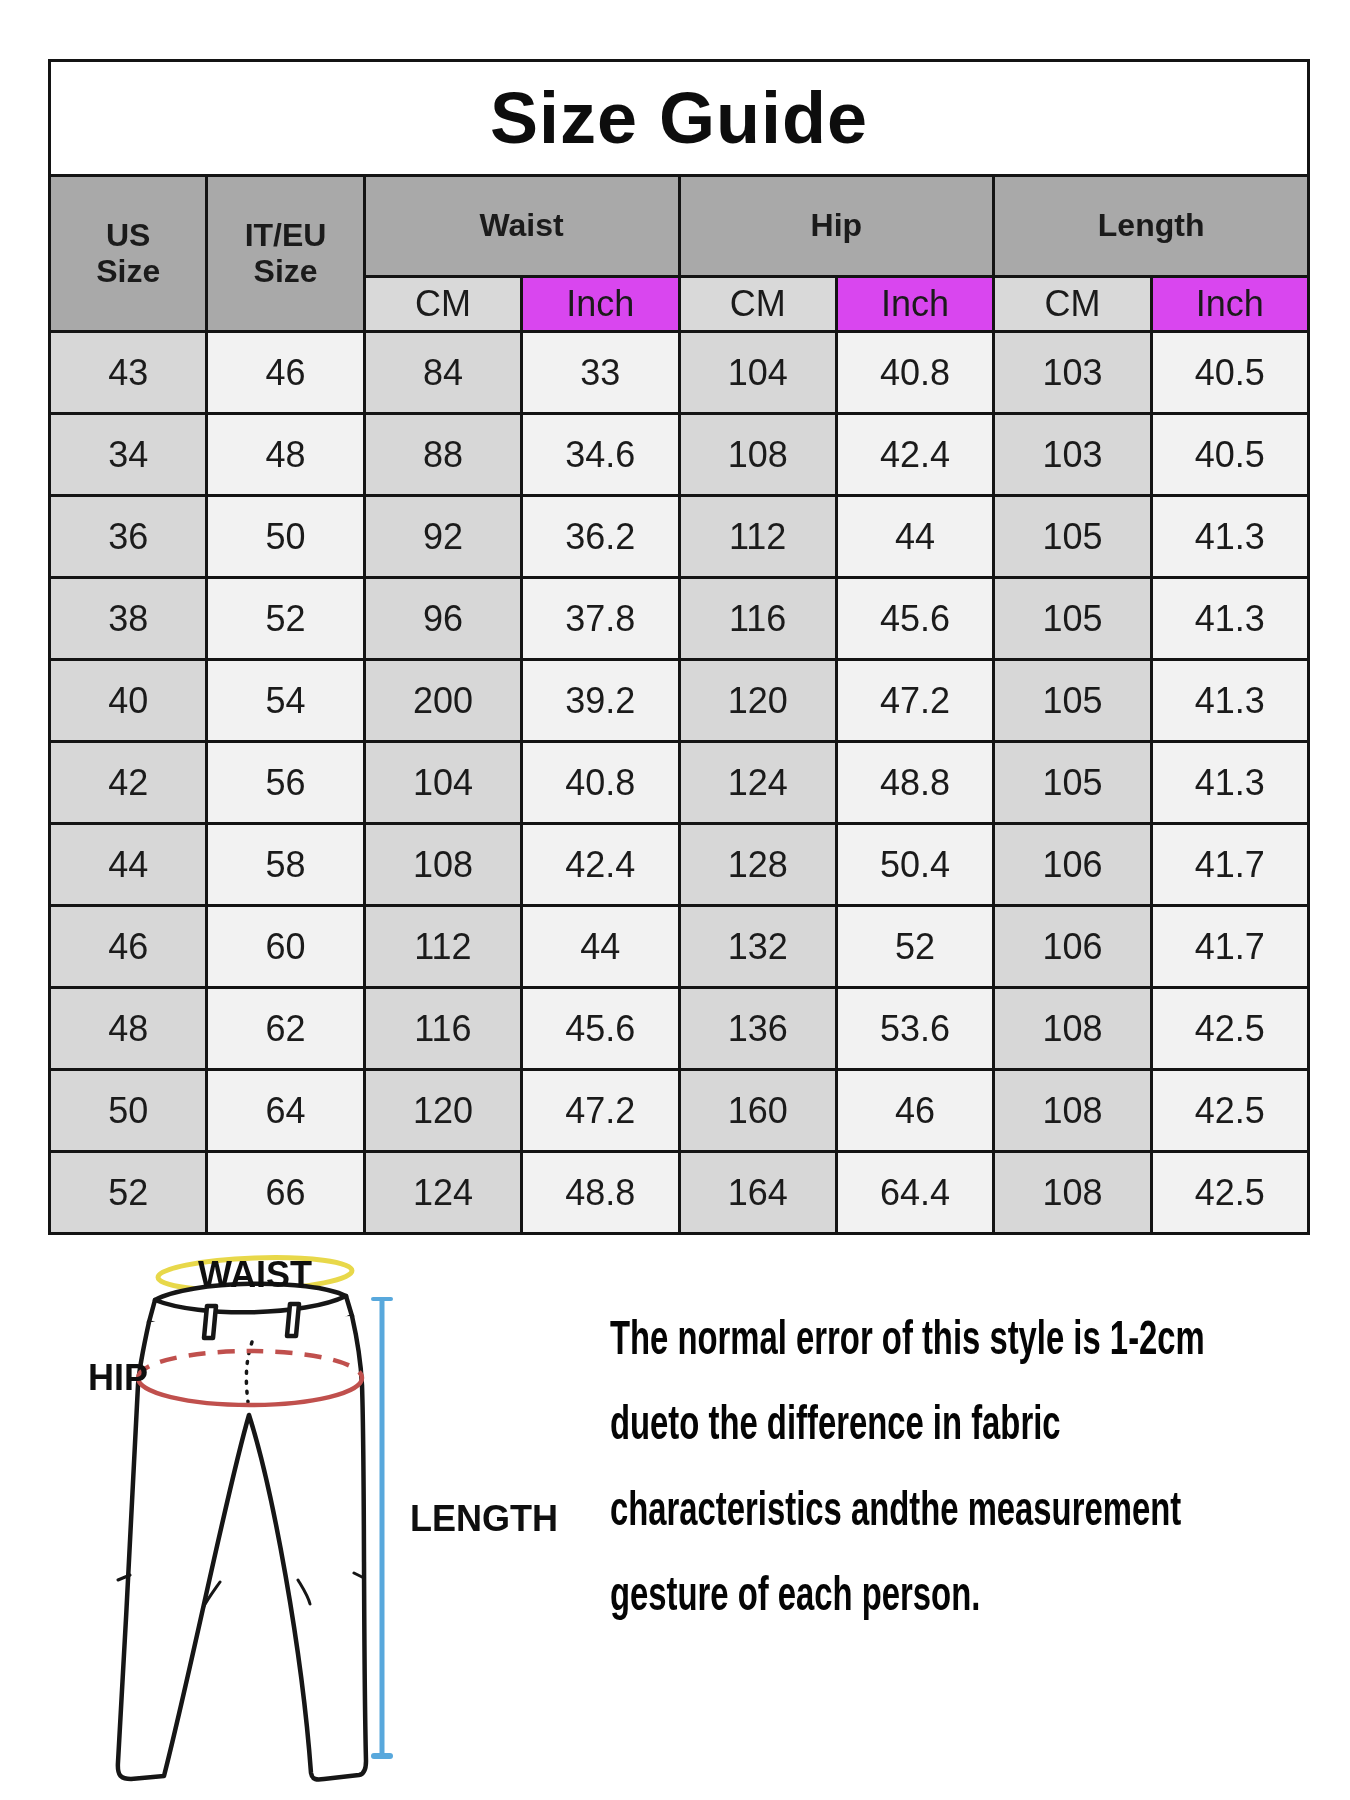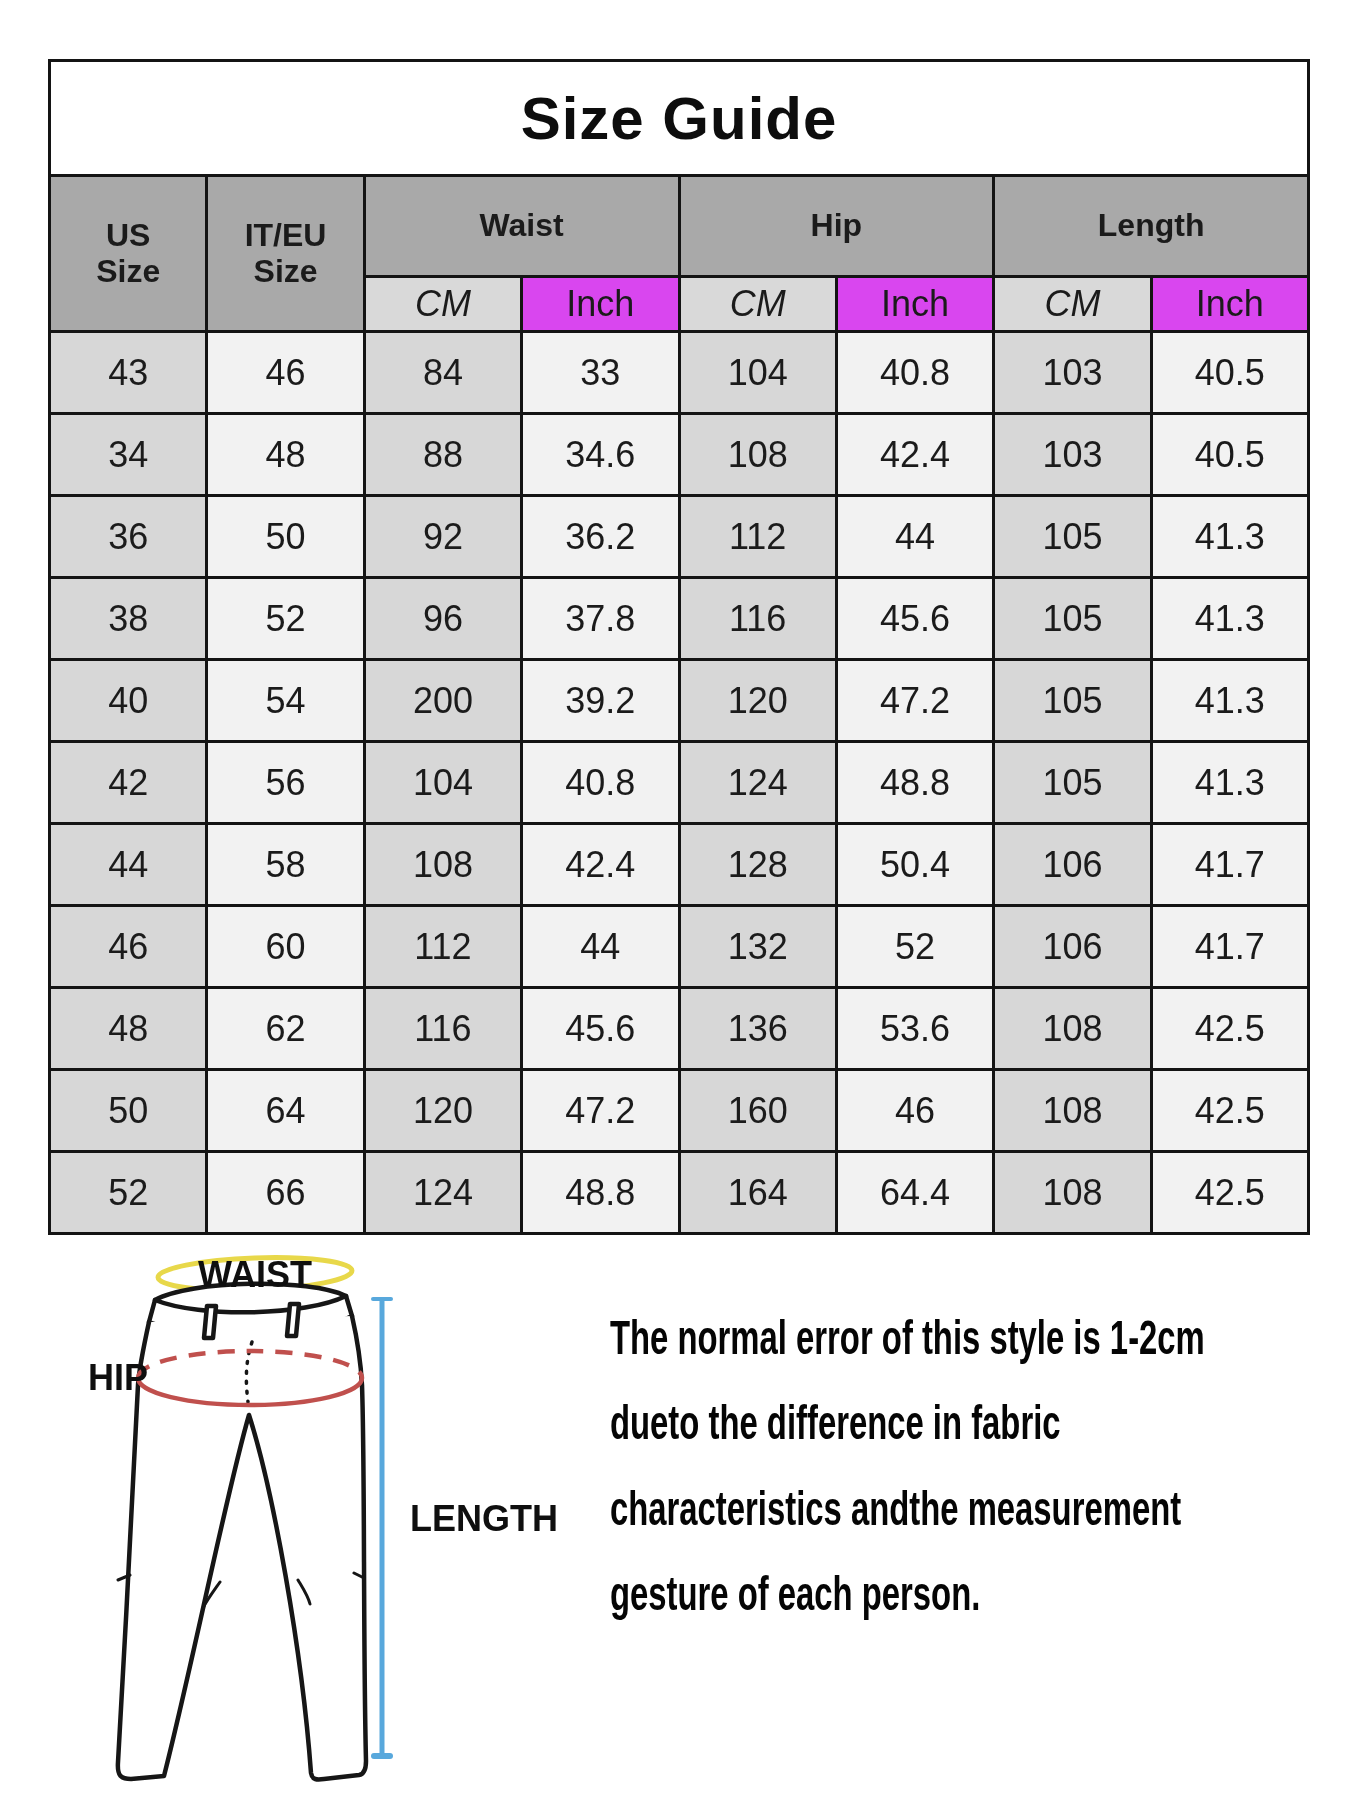--- a/index.html
+++ b/index.html
@@ -10,28 +10,28 @@
   
   table.size-table{
     position:absolute;left:48px;top:59px;width:1262px;
     border-collapse:collapse;table-layout:fixed;
   }
   .size-table td,.size-table th{
     border:3px solid #141414;text-align:center;vertical-align:middle;
     padding:0;color:#1b1b1b;overflow:hidden;
   }
   td.title-cell{
-    height:112px;background:#fff;font-weight:bold;font-size:60px;letter-spacing:1px;color:#0d0d0d;
+    height:112px;background:#fff;font-weight:bold;font-size:72px;letter-spacing:1px;color:#0d0d0d;
   }
   tr.h1 th{
     background:#a9a9a9;font-weight:bold;font-size:32px;height:98px;line-height:1.12;
     white-space:pre-line;
   }
   tr.h2 th{font-weight:normal;font-size:36px;height:52px;}
-  th.cm{background:#d9d9d9;font-style:italic;}
+  th.cm{background:#d9d9d9;}
   th.inch{background:#d946ef;}
   tbody td{height:79px;font-size:36px;font-weight:normal;}
   tbody td.shade{background:#d7d7d7;}
   tbody td.light{background:#f2f2f2;}
   
   svg.diagram{position:absolute;left:58px;top:1188px;}
   svg.diagram text{
     font-family:"Liberation Sans",sans-serif;font-weight:bold;font-size:36px;fill:#0f0f0f;
   }
   

